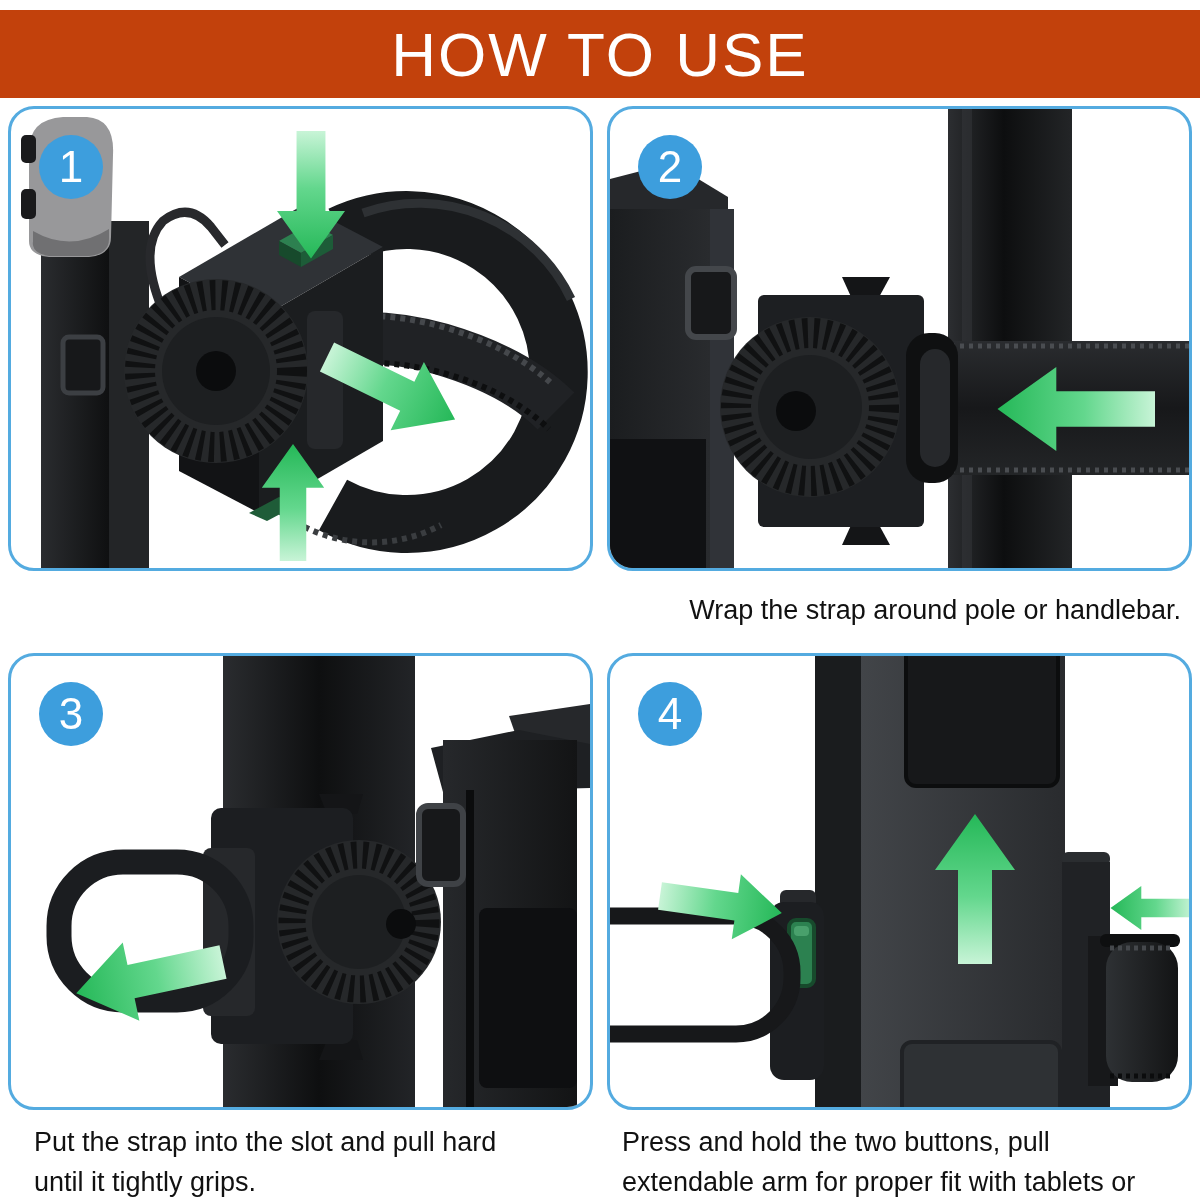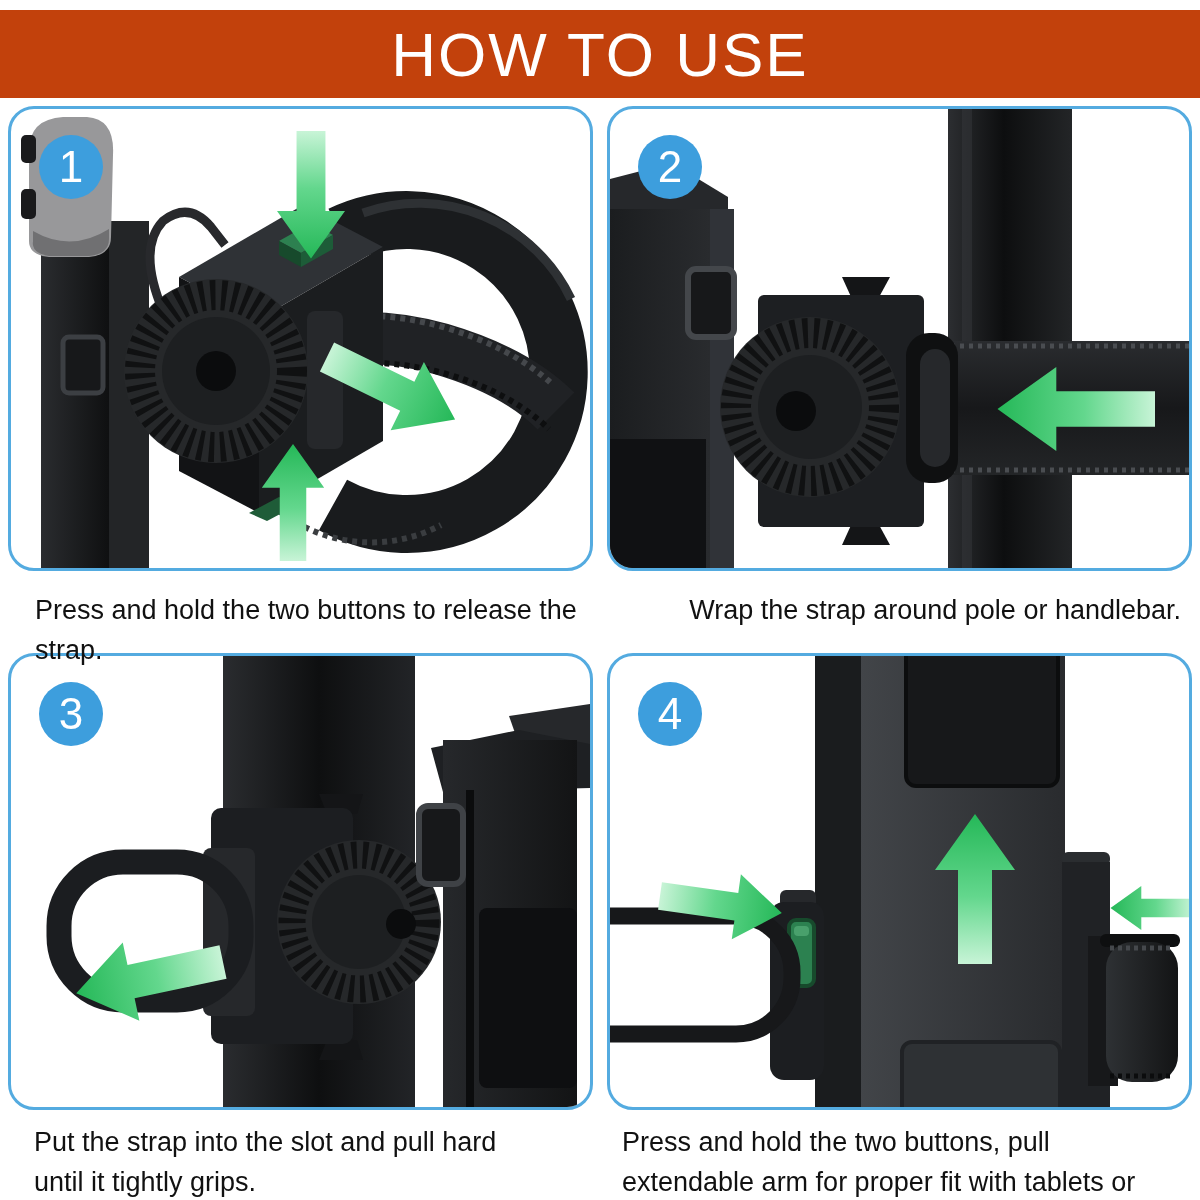--- a/index.html
+++ b/index.html
@@ -286,18 +286,17 @@
       </g>
       <g transform="translate(583,252) rotate(180) scale(0.55)">
         <polygon points="0,-17 94,-17 94,-40 150,0 94,40 94,17 0,17" fill="url(#p4g)"></polygon>
       </g>
     </svg>
     <div class="badge">
       <span>4</span>
     </div>
   </div>
 
-  <div class="caption caption-1">Press and hold the two buttons to release the strap.</div>
   <div class="caption caption-2">Wrap the strap around pole or handlebar.</div>
   <div class="caption caption-3">Put the strap into the slot and pull hard until it tightly grips.</div>
   <div class="caption caption-4">Press and hold the two buttons, pull extendable arm for proper fit with tablets or phones.</div>
 
 </div>
 
 </body></html>

